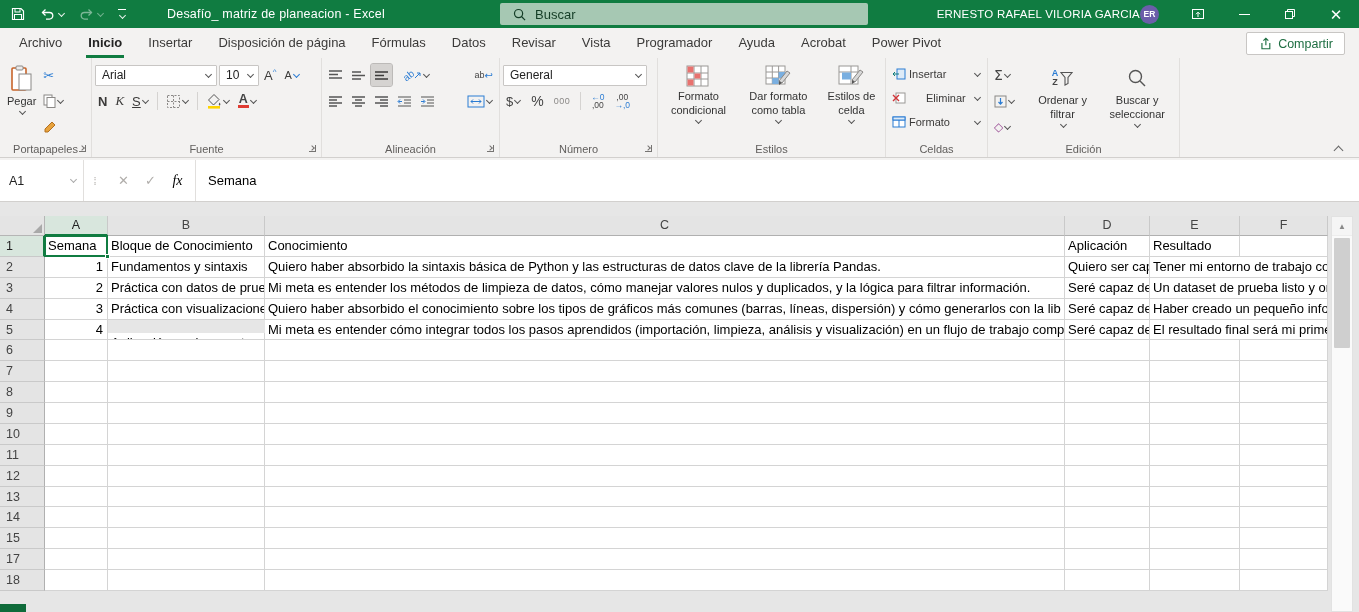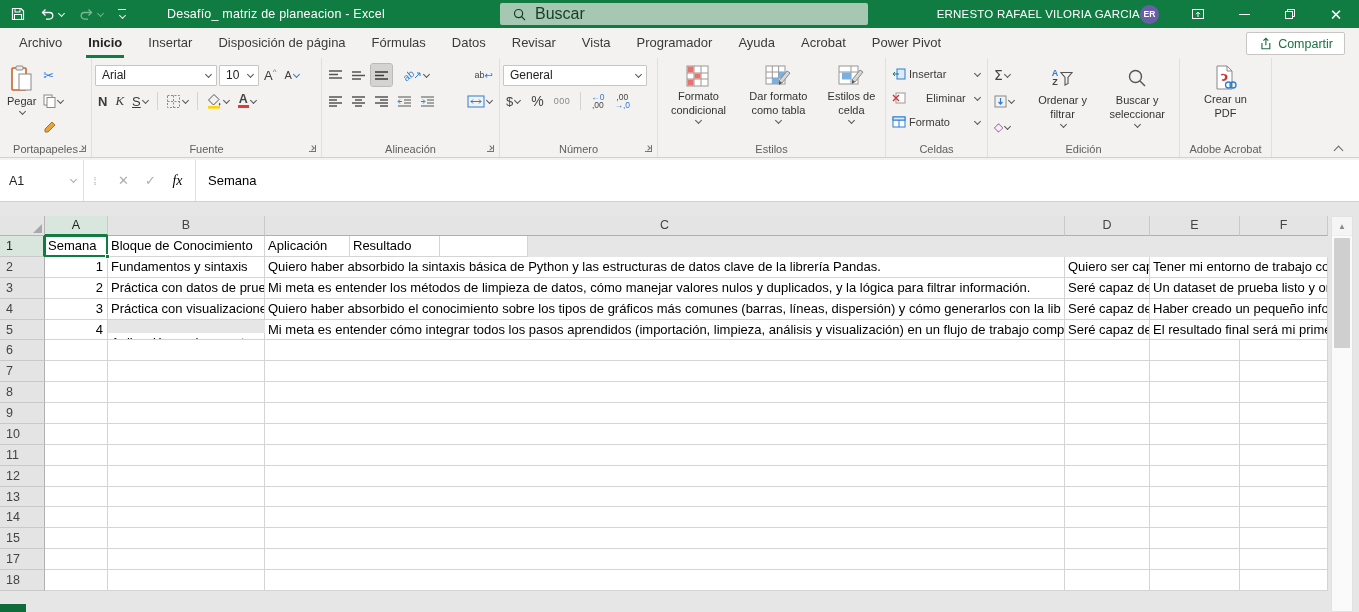--- a/index.html
+++ b/index.html
@@ -9,21 +9,21 @@
   .chev{display:inline-block;width:5px;height:5px;border-right:1.2px solid #555;border-bottom:1.2px solid #555;transform:rotate(45deg);margin:0 1px 2px 2px;flex:none}
   .chev.w{border-color:#fff;opacity:.9}
   .chev.dim{border-color:#aaa}
 
   
   .titlebar{position:absolute;top:0;left:0;right:0;height:28px;background:#107C41;color:#fff;display:flex;align-items:center}
   .qat{display:flex;align-items:center;gap:14px;padding-left:10px;height:100%}
   .qbtn{display:flex;align-items:center;gap:2px}
   .qbtn.dis{opacity:.45}
   .ttitle{position:absolute;left:167px;top:0;height:28px;display:flex;align-items:center;font-size:12.5px;letter-spacing:.2px}
-  .tsearch{position:absolute;left:500px;top:3px;width:368px;height:22px;background:#A6C8B3;border-radius:2px;display:flex;align-items:center;gap:9px;padding-left:13px;color:#143d26;font-size:16px;cursor:text}
+  .tsearch{position:absolute;left:500px;top:3px;width:368px;height:22px;background:#A6C8B3;border-radius:2px;display:flex;align-items:center;gap:9px;padding-left:13px;color:#143d26;font-size:13px;cursor:text}
   .tright{position:absolute;right:0;top:0;height:28px;display:flex;align-items:center}
   .tuser{font-size:11.5px;letter-spacing:.2px}
   .avatar{width:19px;height:19px;border-radius:50%;background:#6B5EA9;color:#fff;font-size:8.5px;display:flex;align-items:center;justify-content:center;margin-right:16px;font-weight:bold}
   .winbtn{width:46px;height:28px;display:flex;align-items:center;justify-content:center}
   .winbtn.close span{font-size:15px;line-height:1}
   .minus{width:11px;border-top:1.3px solid #fff}
 
   
   .tabrow{position:absolute;top:28px;left:0;right:0;height:30px;background:#f3f2f1;display:flex;align-items:center;padding-left:6px;font-size:13px;color:#3b3a39}
   .tab{padding:0 13px;height:30px;line-height:30px;position:relative;cursor:default;white-space:nowrap}
@@ -476,33 +476,20 @@
             <circle cx="8.5" cy="8.5" r="6" fill="none" stroke="#555" stroke-width="1.4"></circle>
             <path d="M13 13 L18 18" stroke="#555" stroke-width="1.4"></path>
           </svg>
       </span>
       <span class="lbl">Buscar y seleccionar</span>
       <span class="chev"></span>
     </div>
     <span class="grp-label">Edición</span>
   </div>
 
-  <div class="grp" style="width:92px;display:flex;justify-content:center">
-    <div class="bigbtn" style="width:62px">
-      <svg width="23" height="25" viewBox="0 0 23 25">
-          <path d="M3 1 H13 L18 6 V24 H3 Z" fill="#fff" stroke="#8a8886"></path>
-          <path d="M13 1 V6 H18" fill="none" stroke="#8a8886"></path>
-          <path d="M7 10 c5 -3 7 5 1 5 c5 2 7 -6 2 -5" fill="none" stroke="#d13438" stroke-width="1.3"></path>
-          <circle cx="14.5" cy="20" r="3" fill="none" stroke="#2b7cd3" stroke-width="1.3"></circle>
-          <circle cx="19" cy="20" r="3" fill="none" stroke="#2b7cd3" stroke-width="1.3"></circle>
-        </svg>
-      <span class="lbl">Crear un PDF</span>
-    </div>
-    <span class="grp-label">Adobe Acrobat</span>
-  </div>
 
   <span class="collapse"></span>
 </div>
 
 <div class="fbar">
   <div class="namebox">
     <span>A1</span>
     <span class="chev dim"></span>
   </div>
   <div class="fdots">⁞</div>
@@ -524,20 +511,21 @@
         <div class="colhead" style="width: 157px;">B</div>
         <div class="colhead" style="width: 800px;">C</div>
         <div class="colhead" style="width: 85px;">D</div>
         <div class="colhead" style="width: 90px;">E</div>
         <div class="colhead" style="width: 88px;">F</div>
       </div>
       <div class="grow">
         <div class="rowhead selh">1</div>
         <div class="cell active-cell" style="width: 63px;">Semana<div class="selbox"></div><div class="fillhandle"></div></div>
         <div class="cell" style="width: 157px;">Bloque de Conocimiento</div>
+        <div class="cell" style="width: 800px;">Conocimiento</div>
         <div class="cell" style="width: 85px;">Aplicación</div>
         <div class="cell" style="width: 90px;">Resultado</div>
         <div class="cell" style="width: 88px;"></div>
       </div>
       <div class="grow">
         <div class="rowhead">2</div>
         <div class="cell num" style="width: 63px;">1</div>
         <div class="cell" style="width: 157px;">Fundamentos y sintaxis</div>
         <div class="cell" style="width: 800px;">Quiero haber absorbido la sintaxis básica de Python y las estructuras de datos clave de la librería Pandas.</div>
         <div class="cell" style="width: 85px;">Quiero ser cap</div>

